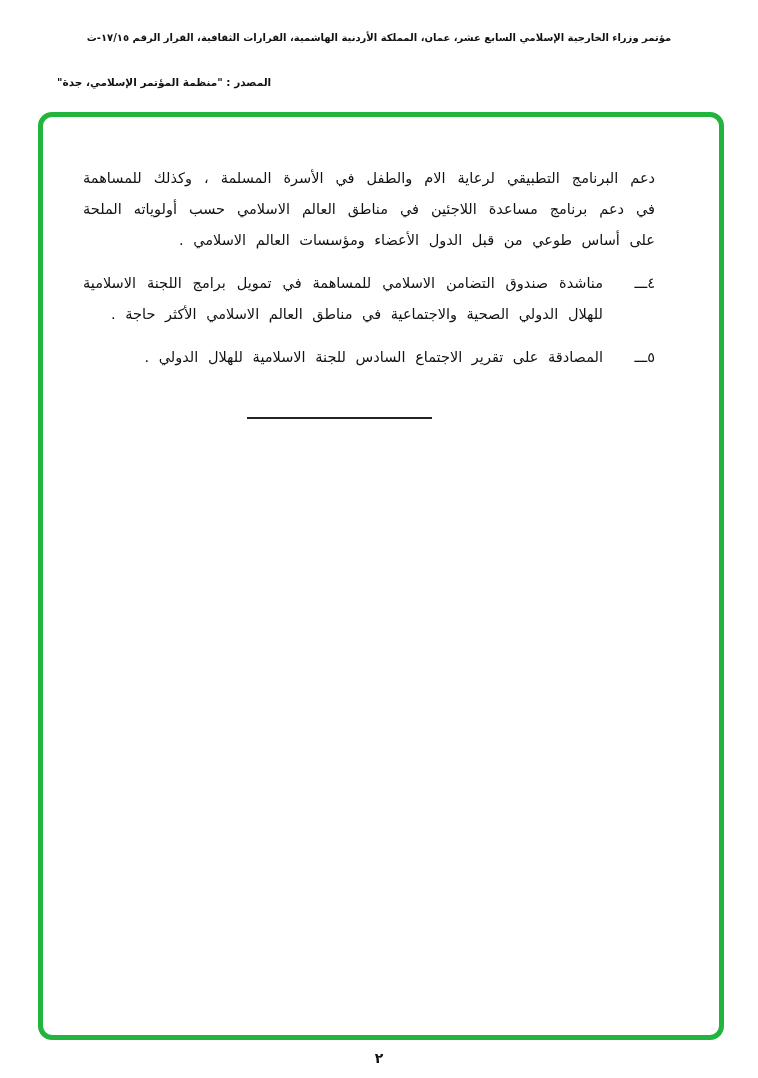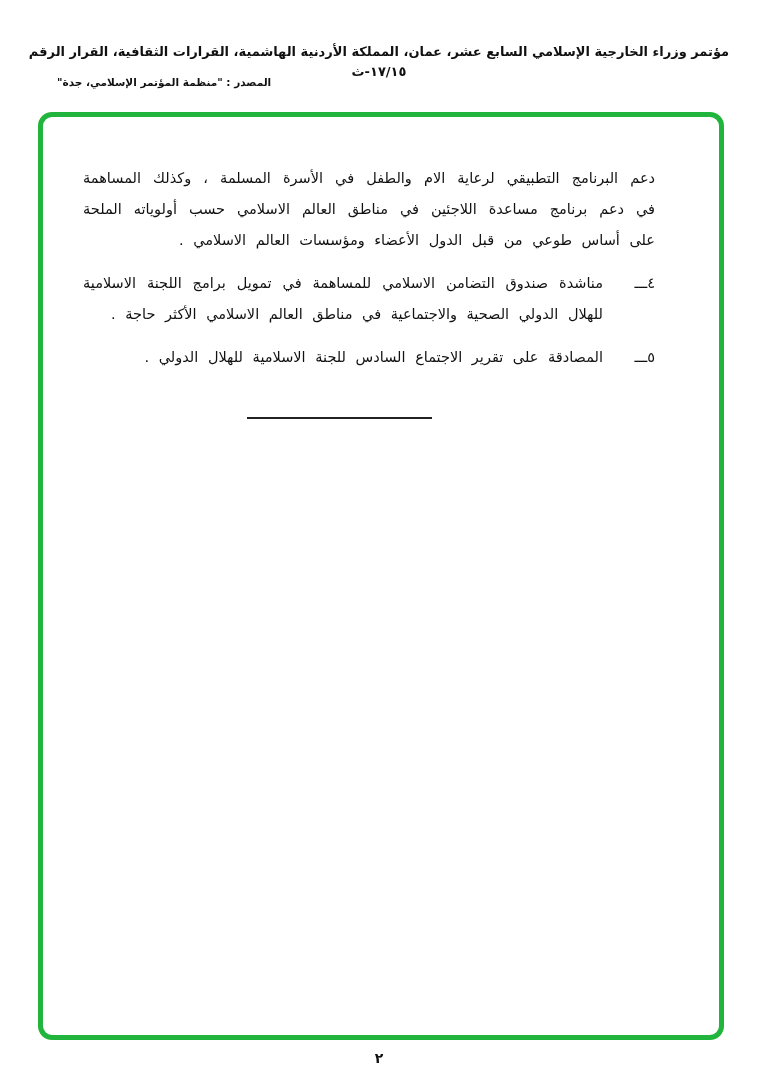--- a/index.html
+++ b/index.html
@@ -10,25 +10,25 @@
     color: #111111;
   }
   .page {
     position: relative;
     width: 758px; height: 1078px;
     background: #ffffff;
     overflow: hidden;
   }
   .doc-title {
     position: absolute;
-    top: 42px; left: 20px; right: 20px;
+    top: 28px; left: 20px; right: 20px;
     direction: rtl;
     text-align: center;
     font-weight: bold;
-    font-size: 13px;
+    font-size: 10px;
     line-height: 20px;
   }
   .doc-source {
     position: absolute;
     top: 76px; left: 57px;
     direction: rtl;
     font-weight: bold;
     font-size: 10.5px;
   }
   .green-box {
@@ -82,21 +82,21 @@
 <div class="page">
 
   <div class="doc-title">مؤتمر وزراء الخارجية الإسلامي السابع عشر، عمان، المملكة الأردنية الهاشمية، القرارات الثقافية، القرار الرقم ١٧/١٥-ث</div>
 
   <div class="doc-source">المصدر : "منظمة المؤتمر الإسلامي، جدة"</div>
 
   <div class="green-box">
     <div class="content">
 
       <div class="item">
-        <span class="text">دعم البرنامج التطبيقي لرعاية الام والطفل في الأسرة المسلمة ، وكذلك المساهمة في دعم برنامج مساعدة اللاجئين في مناطق العالم الاسلامي حسب أولوياته الملحة على أساس طوعي من قبل الدول الأعضاء ومؤسسات العالم الاسلامي .</span>
+        <span class="text">دعم البرنامج التطبيقي لرعاية الام والطفل في الأسرة المسلمة ، وكذلك للمساهمة في دعم برنامج مساعدة اللاجئين في مناطق العالم الاسلامي حسب أولوياته الملحة على أساس طوعي من قبل الدول الأعضاء ومؤسسات العالم الاسلامي .</span>
       </div>
 
       <div class="item">
         <span class="marker"><span>٤</span><span>ـــ</span></span>
         <span class="text">مناشدة صندوق التضامن الاسلامي للمساهمة في تمويل برامج اللجنة الاسلامية للهلال الدولي الصحية والاجتماعية في مناطق العالم الاسلامي الأكثر حاجة .</span>
       </div>
 
       <div class="item">
         <span class="marker"><span>٥</span><span>ـــ</span></span>
         <span class="text">المصادقة على تقرير الاجتماع السادس للجنة الاسلامية للهلال الدولي .</span>

